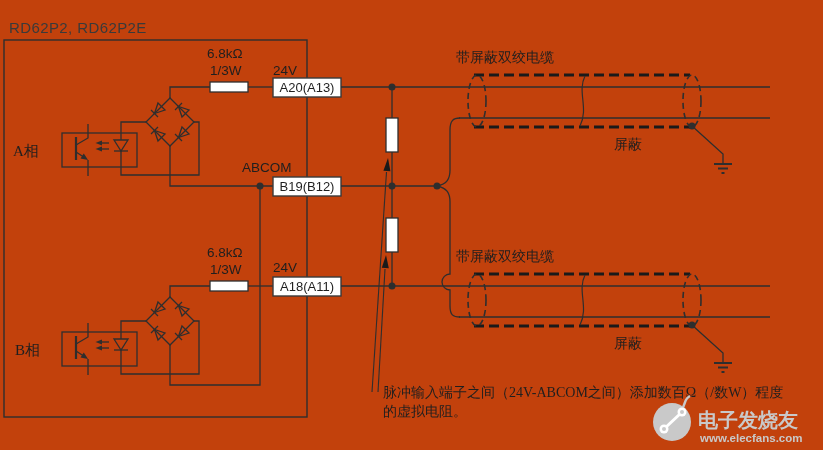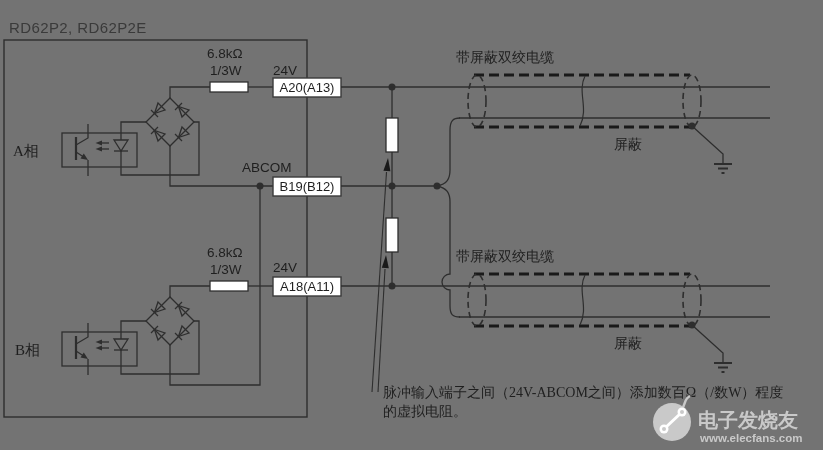--- a/index.html
+++ b/index.html
@@ -1,17 +1,17 @@
 <!DOCTYPE html>
 <html><head>
 <meta charset="utf-8">
 <style>
   html,body{margin:0;padding:0;background:#ffffff;}
   .stage{
-    position:relative;width:823px;height:450px;background:#737373;overflow:hidden;
+    position:relative;width:823px;height:450px;background:#c2410c;overflow:hidden;
     font-family:"Liberation Sans", sans-serif;
   }
   svg{position:absolute;left:0;top:0;}
   svg text{fill:#1f1f1f;}
   .lbl-sans{font-family:"Liberation Sans", sans-serif;font-size:13.5px;}
   .lbl-sans-sm{font-family:"Liberation Sans", sans-serif;font-size:13px;}
   .lbl-title{font-family:"Liberation Sans", sans-serif;font-size:15px;fill:#3a3a3a;letter-spacing:.4px;}
   .lbl-cjk{font-family:"Liberation Serif", serif;font-size:15px;}
   .lbl-cjk-sm{font-family:"Liberation Serif", serif;font-size:14px;}
   .note-text{font-family:"Liberation Serif", serif;font-size:14px;}

